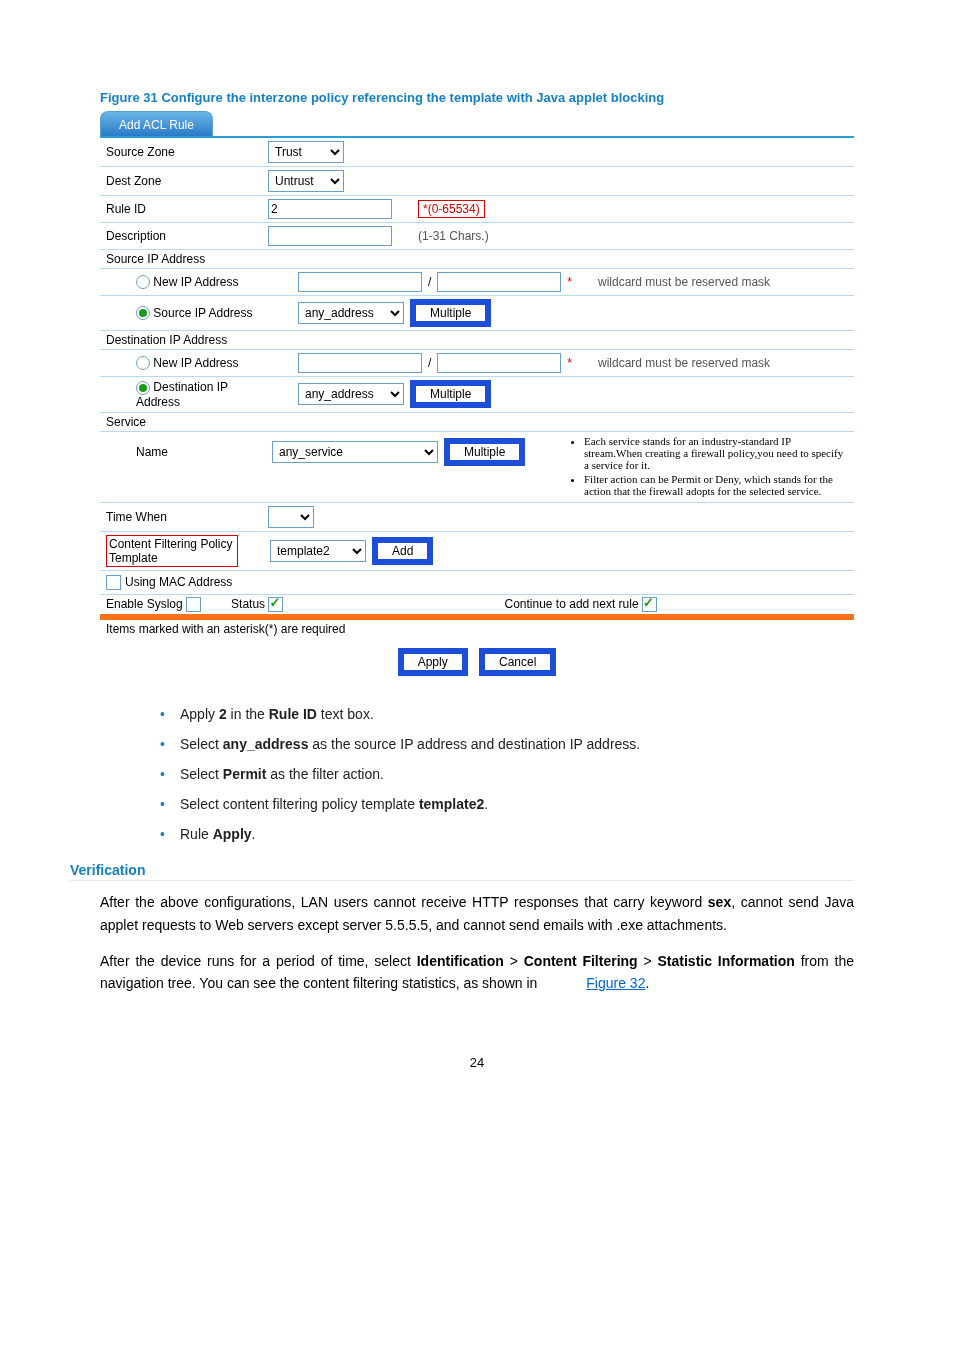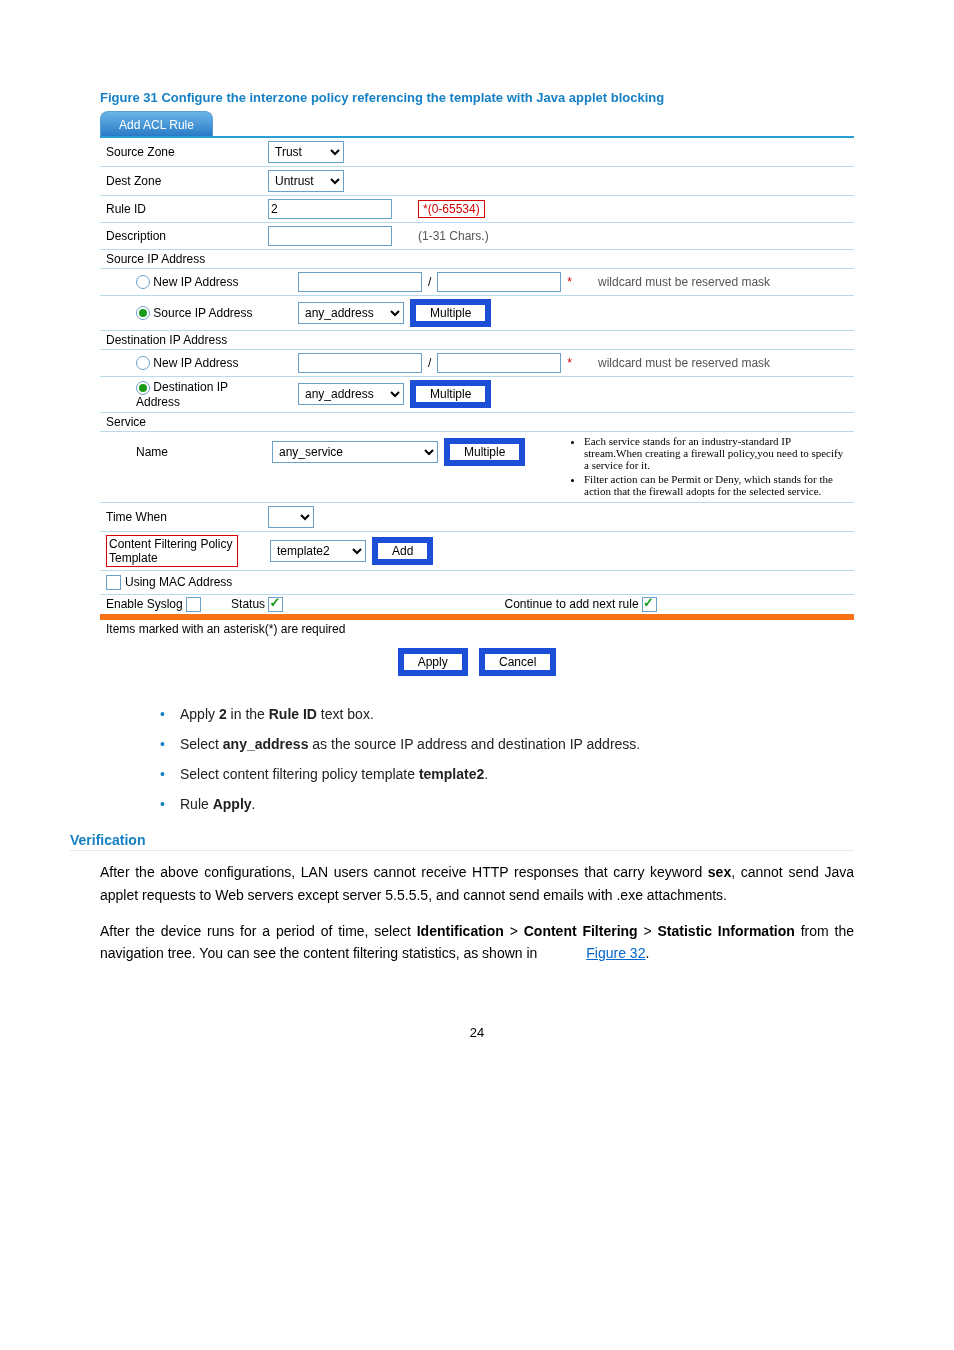--- a/index.html
+++ b/index.html
@@ -343,20 +343,21 @@
 
     <div class="btn-row">
       <button class="btn">Apply</button>
       <button class="btn">Cancel</button>
     </div>
   </div>
 
   <ul class="doc-list">
     <li><span>Apply </span><b>2</b><span> in the </span><b>Rule ID</b><span> text box.</span></li>
     <li><span>Select </span><b>any_address</b><span> as the source IP address and destination IP address.</span></li>
+    <li><span>Select </span><b>Permit</b><span> as the filter action.</span></li>
     <li><span>Select content filtering policy template </span><b>template2</b><span>.</span></li>
     <li><span>Rule </span><b>Apply</b><span>.</span></li>
   </ul>
 
   <div class="h3-blue">Verification</div>
 
   <div class="para">
     <span>After the above configurations, LAN users cannot receive HTTP responses that carry keyword </span><b>sex</b><span>, cannot send Java applet requests to Web servers except server 5.5.5.5, and cannot send emails with .exe attachments.</span>
   </div>
 

